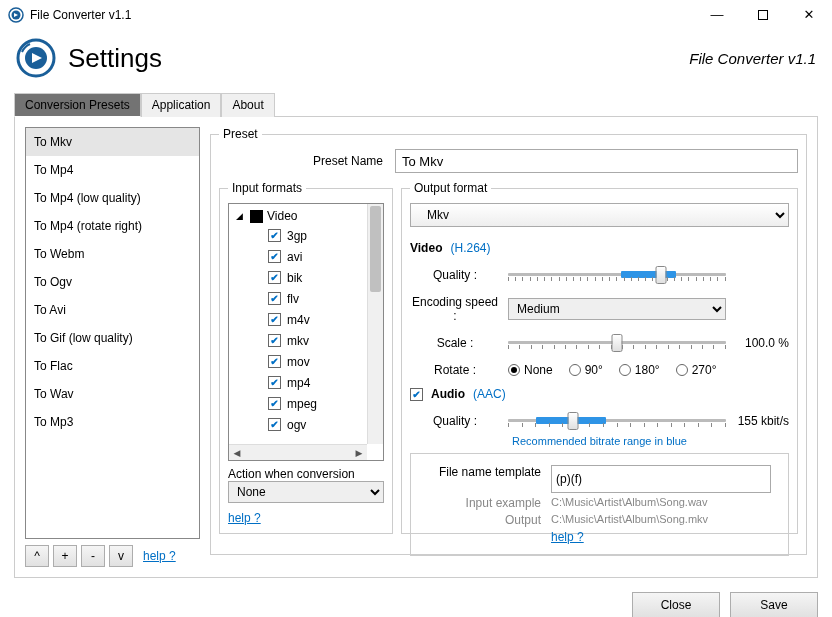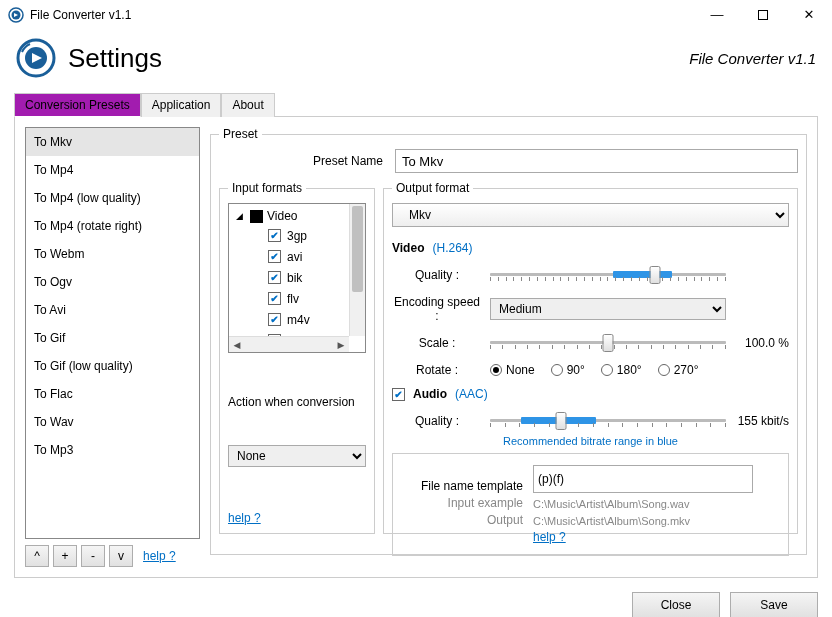--- a/index.html
+++ b/index.html
@@ -10,21 +10,21 @@
 .titlebar .title { font-size: 12px; flex: 1; }
 .titlebar .wbtn { width: 46px; height: 30px; display: flex; align-items: center; justify-content: center; font-size: 13px; color: #000; }
 
 .header { display: flex; align-items: center; padding: 8px 16px 12px 16px; }
 .header .big-icon { width: 40px; height: 40px; margin-right: 12px; }
 .header h1 { font-size: 26px; font-weight: 400; flex: 1; }
 .header .version { font-style: italic; font-size: 15px; color: #000; }
 
 .tabs { display: flex; padding-left: 14px; margin-top: 2px; }
 .tab { border: 1px solid #ccc; border-bottom: none; padding: 4px 10px; font-size: 12px; background: #f0f0f0; cursor: pointer; position: relative; top: 1px; }
-.tab.active { background: #a21caf; border-bottom: 1px solid #fff; z-index: 2; }
+.tab.active { background: #737373; border-bottom: 1px solid #fff; z-index: 2; }
 
 .main-frame { border: 1px solid #ccc; margin: 0 14px 8px 14px; padding: 10px; display: flex; gap: 10px; height: 462px; }
 
 .left-col { width: 175px; display: flex; flex-direction: column; }
 .preset-list { border: 1px solid #888; flex: 1; overflow-y: auto; background: #fff; }
 .preset-item { padding: 7px 8px; font-size: 12px; cursor: pointer; }
 .preset-item.selected { background: #e5e5e5; }
 .left-buttons { display: flex; gap: 4px; margin-top: 6px; align-items: center; }
 .sqbtn { width: 24px; height: 22px; border: 1px solid #adadad; background: linear-gradient(#f5f5f5,#e1e1e1); cursor: pointer; font-size: 12px; }
 .help-link { color: #006fc5; text-decoration: underline; cursor: pointer; margin-left: 6px; font-size: 12px; }
@@ -32,21 +32,21 @@
 .right-col { flex: 1; display: flex; flex-direction: column; }
 
 fieldset { border: 1px solid #ccc; padding: 8px; margin-bottom: 12px; }
 fieldset > legend { font-size: 12px; padding: 0 4px; }
 
 .preset-name-row { display: flex; align-items: center; gap: 12px; }
 .preset-name-row input { flex: 1; padding: 3px 6px; border: 1px solid #aaa; font-size: 13px; height: 24px; }
 
 .mid-row { display: flex; gap: 8px; flex: 1; min-height: 0; }
 
-.input-formats { width: 156px; display: flex; flex-direction: column; gap: 36px; }
+.input-formats { width: 174px; display: flex; flex-direction: column; }
 .format-tree { border: 1px solid #888; flex: 1; overflow: hidden; position: relative; }
 .tree-body { position: absolute; left: 1px; right: 16px; top: 1px; bottom: 16px; overflow: hidden; padding: 2px 6px; }
 .tree-scroll-v { position: absolute; right: 0; top: 0; bottom: 16px; width: 16px; background: #f0f0f0; border-left: 1px solid #ddd; }
 .tree-scroll-v .thumb { position: absolute; left: 2px; right: 2px; top: 2px; height: 86px; background: #c0c0c0; border-radius: 2px; }
 .tree-scroll-h { position: absolute; left: 0; right: 16px; bottom: 0; height: 16px; background: #f0f0f0; border-top: 1px solid #ddd; display:flex; justify-content: space-between; align-items:center; padding: 0 2px;}
 .tree-arrow { width: 12px; height: 12px; display:flex; align-items:center; justify-content:center; color:#555; font-size:9px;}
 .tree-node { display: flex; align-items: center; gap: 4px; padding: 2px 0; font-size: 12px; }
 .tree-node .exp { width:10px; font-size:9px; }
 .tree-child { margin-left: 32px; display: flex; align-items: center; gap: 6px; padding: 3.5px 0; font-size: 12px; }
 .chk { width: 13px; height: 13px; border: 1px solid #666; display: inline-flex; align-items: center; justify-content: center; font-size: 10px; color: #006fc5; font-weight: bold; }
@@ -70,21 +70,21 @@
 .slider-thumb { position: absolute; top: 3px; width: 11px; height: 18px; background: linear-gradient(#fff,#e0e0e0); border: 1px solid #888; border-radius: 2px; transform: translateX(-50%); cursor: pointer; }
 .slider-ticks { position: absolute; left:0; right:0; top: 14px; height:6px; display:flex; justify-content: space-between; }
 .slider-ticks span { width:1px; height:4px; background:#888; display:inline-block;}
 .radio-row { display: flex; gap: 16px; align-items: center; flex: 1; }
 .radio-row label { display: flex; align-items: center; gap: 4px; font-size: 12px; cursor: pointer; }
 .radio { width:12px; height:12px; border:1px solid #666; border-radius:50%; display:inline-flex; align-items:center; justify-content:center;}
 .radio.checked::after { content:''; width:6px; height:6px; background:#000; border-radius:50%; }
 .reco { text-align: center; color: #006fc5; font-size: 11px; margin-top: -2px; }
 
 .template-box { border: 1px solid #ccc; padding: 8px; margin-top: 6px; }
-.template-box .trow { display: flex; align-items: flex-end; gap: 10px; margin: 3px 0; }
+.template-box .trow { display: flex; align-items: flex-start; gap: 10px; margin: 3px 0; }
 .template-box .tlabel { width: 122px; text-align: right; font-size: 12px; }
 .template-box .tval { flex: 1; font-size: 11px; color: #888; }
 .template-box input { flex: 1; padding: 1px 4px; border: 1px solid #aaa; height: 28px; font-size: 12px; }
 
 .bottom-bar { display: flex; justify-content: flex-end; gap: 10px; padding: 6px 14px 10px 14px; }
 .bigbtn { min-width: 88px; height: 26px; border: 1px solid #adadad; background: linear-gradient(#f5f5f5,#e1e1e1); cursor: pointer; font-size: 12px; }
 
 .preset-list::-webkit-scrollbar { width: 16px; }
 .preset-list::-webkit-scrollbar-track { background: #f0f0f0; }
 .preset-list::-webkit-scrollbar-thumb { background: #c0c0c0; border: 2px solid #f0f0f0; border-radius:2px;}
@@ -129,21 +129,20 @@
 
   <div class="left-col">
     <div class="preset-list">
       <div class="preset-item selected">To Mkv</div>
       <div class="preset-item">To Mp4</div>
       <div class="preset-item">To Mp4 (low quality)</div>
       <div class="preset-item">To Mp4 (rotate right)</div>
       <div class="preset-item">To Webm</div>
       <div class="preset-item">To Ogv</div>
       <div class="preset-item">To Avi</div>
-      <div class="preset-item">To Gif</div>
       <div class="preset-item">To Gif (low quality)</div>
       <div class="preset-item">To Flac</div>
       <div class="preset-item">To Wav</div>
       <div class="preset-item">To Mp3</div>
     </div>
     <div class="left-buttons">
       <button class="sqbtn">^</button>
       <button class="sqbtn">+</button>
       <button class="sqbtn">-</button>
       <button class="sqbtn">v</button>

